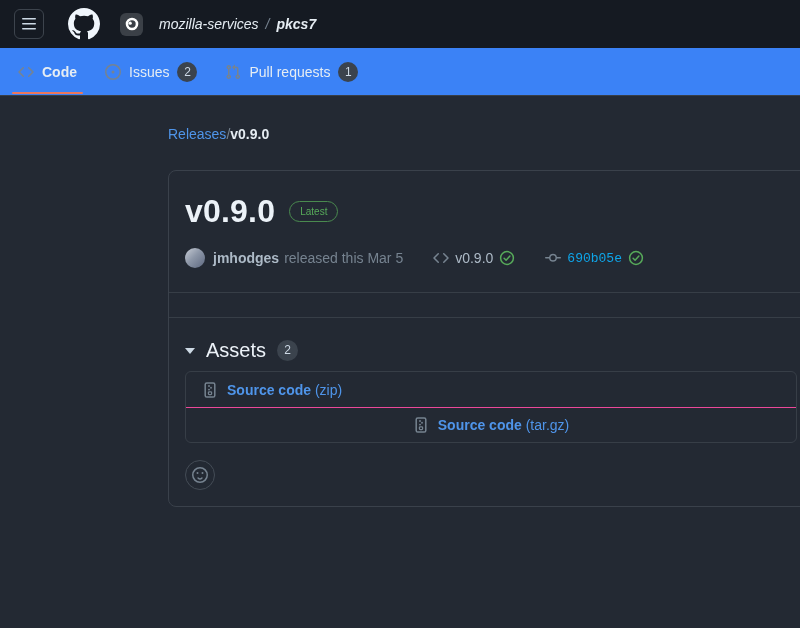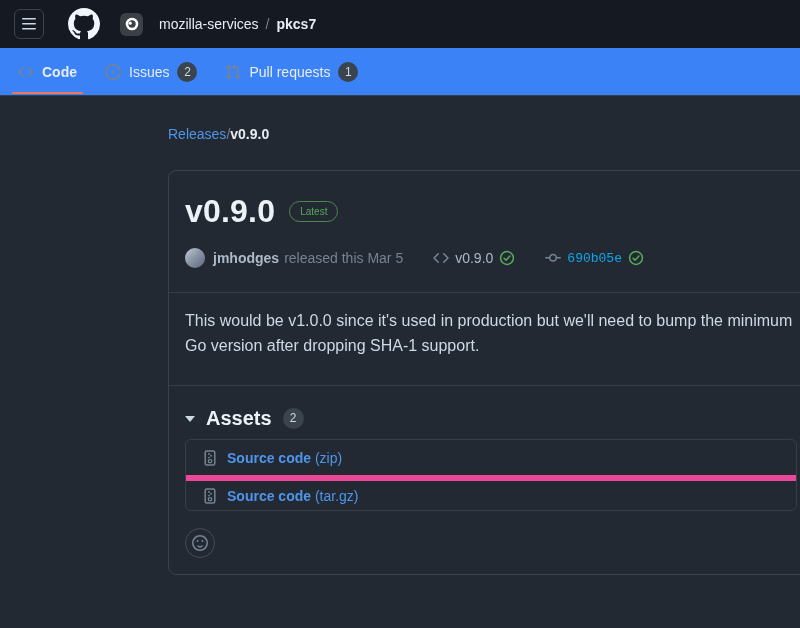--- a/index.html
+++ b/index.html
@@ -21,21 +21,21 @@
   .hamburger-btn {
     width:30px; height:30px; border:1px solid #3d444d; border-radius:6px;
     background:transparent; display:flex; align-items:center; justify-content:center;
     cursor:pointer; color:#cdd9e5; flex:0 0 auto;
   }
   .gh-logo { color:#f0f6fc; margin-left:8px; }
   .org-avatar {
     width:23px; height:23px; border-radius:6px; background:#3b4047;
     display:flex; align-items:center; justify-content:center; margin-left:4px; flex:0 0 auto;
   }
-  .context-crumb { font-size:14px; color:#e6edf3; display:flex; align-items:center; gap:7px; }
+  .context-crumb { font-size:14px; color:#e6edf3; display:flex; align-items:center; gap:7px;font-style:italic; }
   .context-crumb .org { font-weight:400; }
   .context-crumb .sep { color:#768390; }
   .context-crumb .repo { font-weight:700; }
 
   
   .repo-nav {
     background:#3b82f6; border-bottom:1px solid #373e47;
     display:flex; align-items:stretch; padding:0 8px; height:48px;
   }
   .nav-tab {
@@ -87,28 +87,28 @@
 
   .card-divider { border:none; border-top:1px solid #373e47; margin:24px -16px 0; }
 
   .release-description { font-size:16px; line-height:25px; color:#cdd9e5; margin:15px 0 27px; max-width:614px; }
 
   .assets-header { display:flex; align-items:center; gap:11px; margin-top:21px; cursor:pointer; }
   .assets-caret {
     width:0; height:0; border-left:5px solid transparent; border-right:5px solid transparent;
     border-top:6px solid #cdd9e5;
   }
-  .assets-title { margin:0; font-size:20px; font-weight:700; color:#ecf2f8; }
+  .assets-title { margin:0; font-size:20px; font-weight:400; color:#ecf2f8; }
   .assets-count {
     background:#3b434d; color:#cdd9e5; font-size:12px; font-weight:500;
     min-width:21px; height:21px; line-height:21px; text-align:center; border-radius:999px;
   }
   .assets-box { margin-top:9px; border:1px solid #373e47; border-radius:6px; overflow:hidden; }
   .asset-row { height:35px; display:flex; align-items:center; gap:9px; padding:0 16px; cursor:pointer; }
-  .asset-row + .asset-row { border-top:6px solid #ec4899; }
+  .asset-row + .asset-row { border-top:1px solid #ec4899;justify-content:center; }
   .asset-row .file-icon { color:#768390; }
   .asset-link { font-size:14px; color:#4f95ea; text-decoration:none; }
   .asset-link .asset-label { font-weight:700; }
   .asset-link .asset-suffix { font-weight:400; }
 
   .reaction-btn {
     margin-top:17px; width:30px; height:30px; border-radius:999px;
     border:1px solid #444c56; background:transparent; color:#768390;
     display:flex; align-items:center; justify-content:center; cursor:pointer;
   }
@@ -216,21 +216,20 @@
           <svg width="16" height="16" viewBox="0 0 16 16" fill="none" stroke="currentColor" stroke-width="1.5">
               <circle cx="8" cy="8" r="6.4"></circle>
               <path d="M5.1 8.3l2 2 3.8-4.2" stroke-linecap="round" stroke-linejoin="round"></path>
             </svg>
         </span>
       </span>
     </div>
 
     <hr class="card-divider">
 
-    <p class="release-description">This would be v1.0.0 since it's used in production but we'll need to bump the minimum Go version after dropping SHA-1 support.</p>
 
     <hr class="card-divider">
 
     <div class="assets-header">
       <span class="assets-caret"></span>
       <h3 class="assets-title">Assets</h3>
       <span class="assets-count">2</span>
     </div>
 
     <div class="assets-box">

